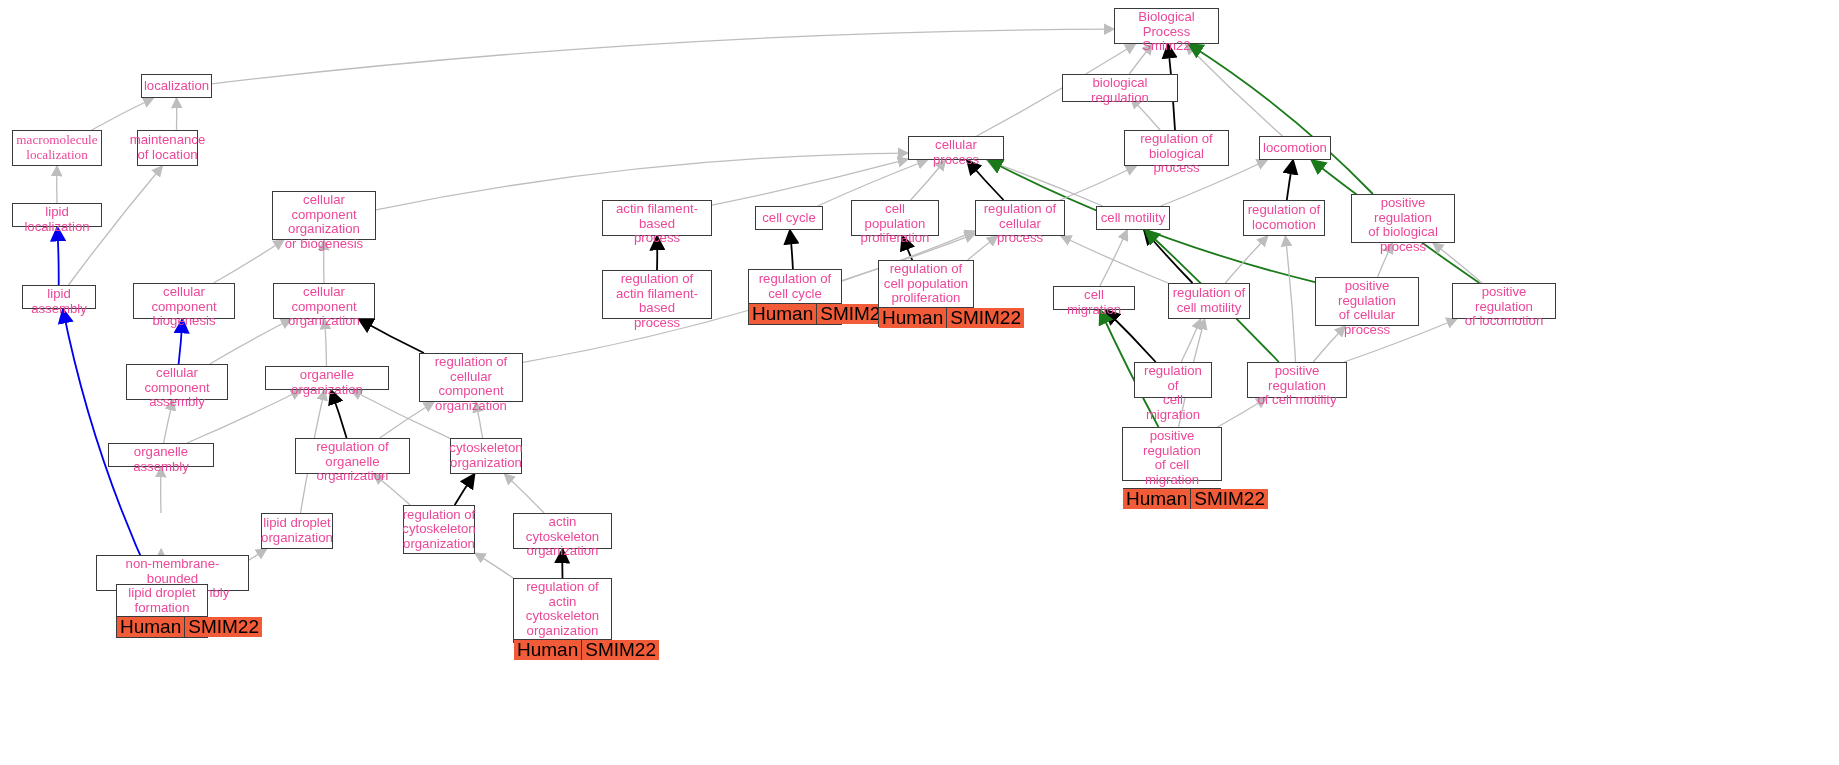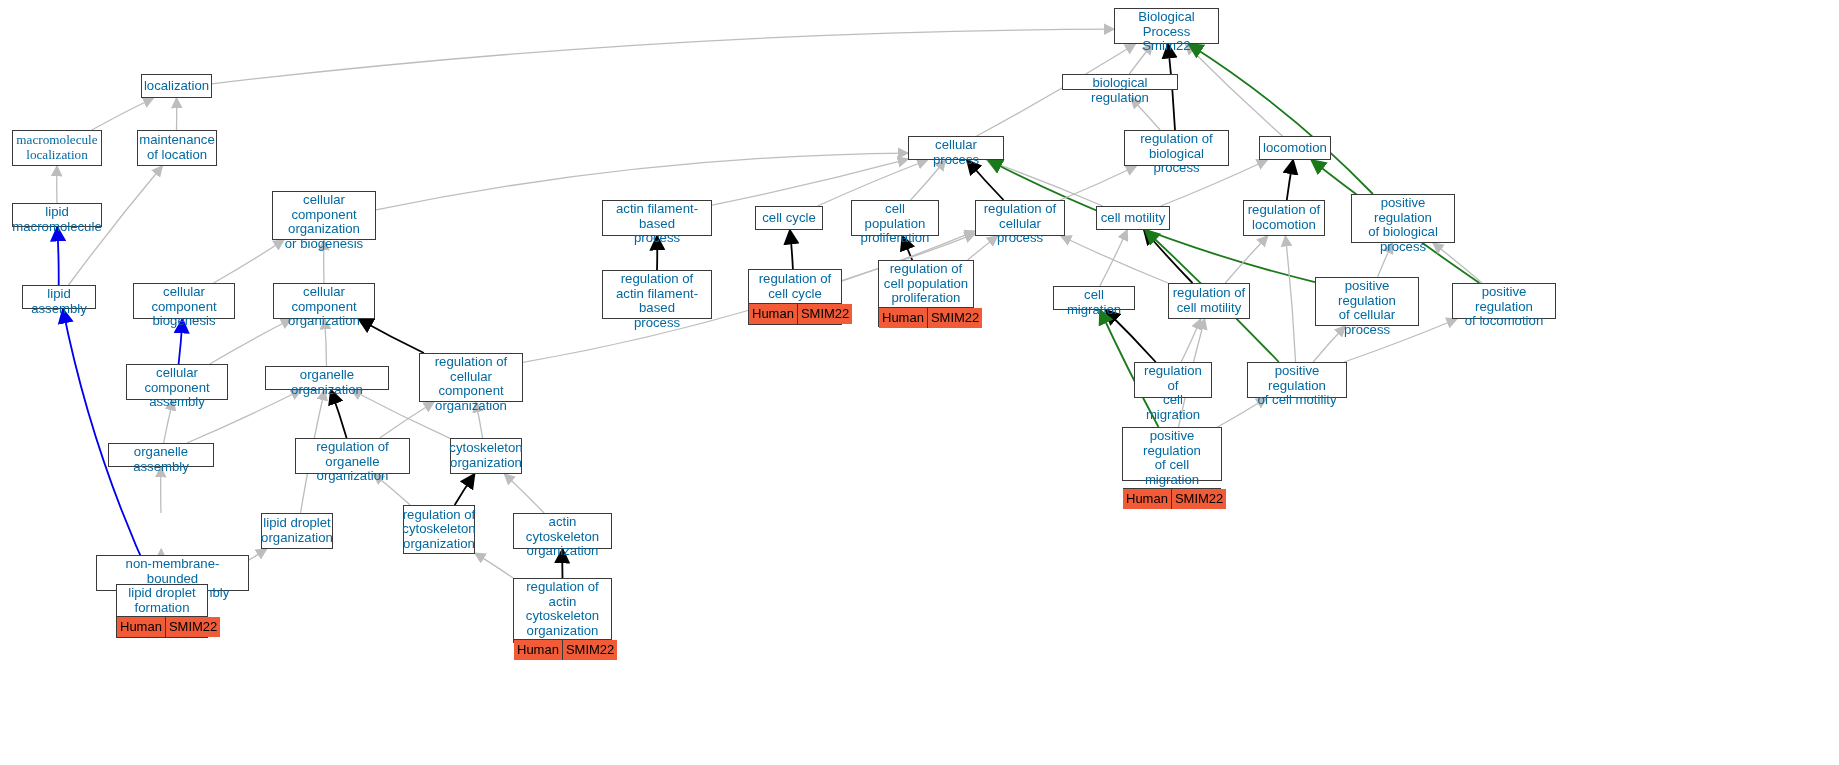--- a/index.html
+++ b/index.html
@@ -35,36 +35,36 @@
     z-index: 5;
   }
   .node-label {
     flex: 1 1 auto;
     display: flex;
     align-items: center;
     justify-content: center;
     text-align: center;
     font-size: 13.2px;
     line-height: 14.6px;
-    color: #0369a1;
+    color: #ec4899;
     padding: 1px 3px;
     white-space: pre-line;
   }
   .badges {
     display: flex;
     flex-direction: row;
     border-top: 1.6px solid #3a3a3a;
     height: 20px;
     flex: 0 0 auto;
   }
   .badge {
     flex: 1 1 auto;
     background: #f15b38;
     color: #000000;
-    font-size: 13px;
+    font-size: 19px;
     line-height: 20px;
     text-align: center;
     white-space: nowrap;
     padding: 0 3px;
   }
   .badge + .badge {
     border-left: 1.6px solid #3a3a3a;
   }
 </style>
 </head>
@@ -156,43 +156,43 @@
       </g>
   </svg>
   <div id="node-layer">
       <div class="node" style="left: 1114px; top: 8px; width: 105px; height: 36px;">
         <div class="node-label">Biological Process
 Smim22</div>
       </div>
       <div class="node" style="left: 141px; top: 74px; width: 71px; height: 24px;">
         <div class="node-label">localization</div>
       </div>
-      <div class="node" style="left: 1062px; top: 74px; width: 116px; height: 16px;">
+      <div class="node" style="left: 1062px; top: 74px; width: 116px; height: 28px;">
         <div class="node-label">biological regulation</div>
       </div>
       <div class="node" style="left: 12px; top: 130px; width: 90px; height: 36px; font-family: Liberation Serif, serif;">
         <div class="node-label">macromolecule
 localization</div>
       </div>
-      <div class="node" style="left: 137px; top: 130px; width: 80px; height: 36px;">
+      <div class="node" style="left: 137px; top: 130px; width: 61px; height: 36px;">
         <div class="node-label">maintenance
 of location</div>
       </div>
       <div class="node" style="left: 908px; top: 136px; width: 96px; height: 24px;">
         <div class="node-label">cellular process</div>
       </div>
       <div class="node" style="left: 1124px; top: 130px; width: 105px; height: 36px;">
         <div class="node-label">regulation of
 biological process</div>
       </div>
       <div class="node" style="left: 1259px; top: 136px; width: 72px; height: 24px;">
         <div class="node-label">locomotion</div>
       </div>
       <div class="node" style="left: 12px; top: 203px; width: 90px; height: 24px;">
-        <div class="node-label">lipid macromolecule</div>
+        <div class="node-label">lipid localization</div>
       </div>
       <div class="node" style="left: 272px; top: 191px; width: 104px; height: 49px;">
         <div class="node-label">cellular component
 organization
 or biogenesis</div>
       </div>
       <div class="node" style="left: 602px; top: 200px; width: 110px; height: 36px;">
         <div class="node-label">actin filament-based
 process</div>
       </div>

